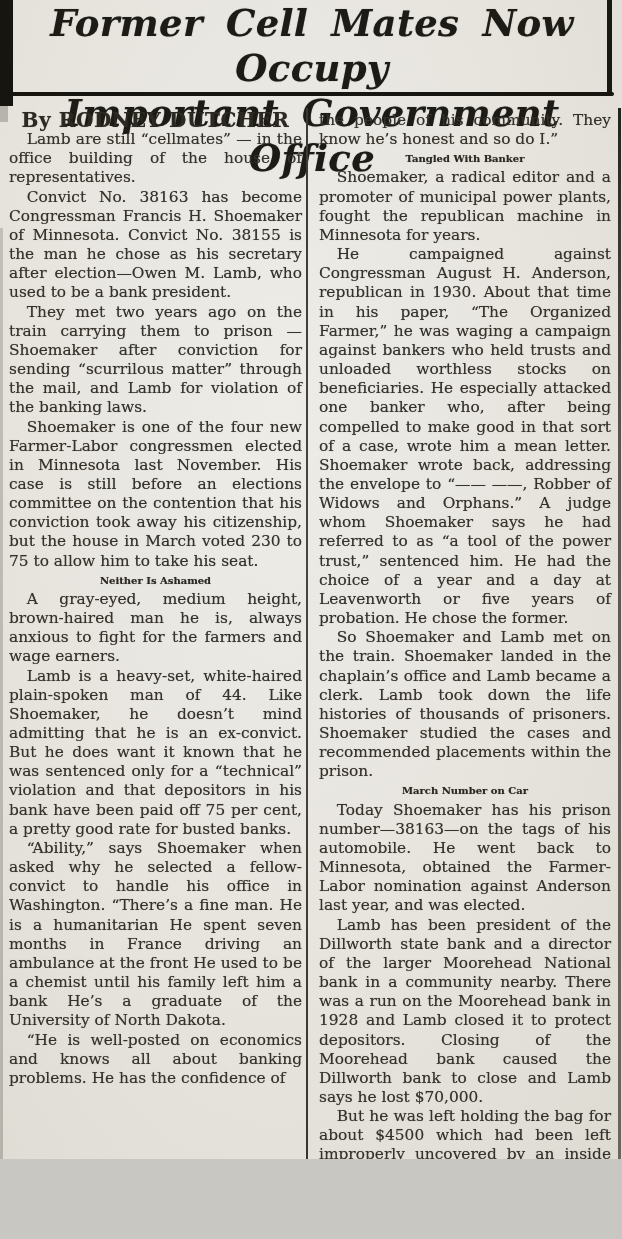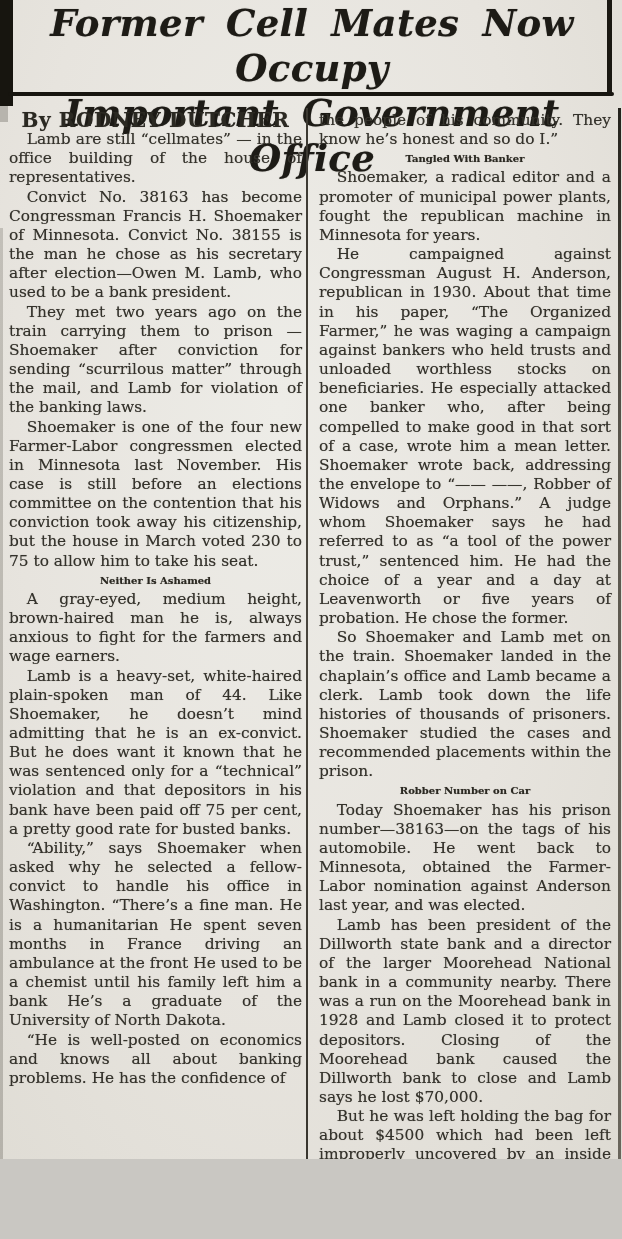--- a/index.html
+++ b/index.html
@@ -76,21 +76,21 @@
         <p class="blk-p">“Ability,” says Shoemaker when asked why he selected a fellow-convict to handle his office in Washington. “There’s a fine man. He is a humanitarian He spent seven months in France driving an ambulance at the front He used to be a chemist until his family left him a bank He’s a graduate of the University of North Dakota.</p>
         <p class="blk-p">“He is well-posted on economics and knows all about banking problems. He has the confidence of</p>
       </div>
     <div class="divider"></div>
     <div class="col col-right">
         <p class="blk-p0">the people of his community. They know he’s honest and so do I.”</p>
         <h4 class="blk-h">Tangled With Banker</h4>
         <p class="blk-p">Shoemaker, a radical editor and a promoter of municipal power plants, fought the republican machine in Minnesota for years.</p>
         <p class="blk-p">He campaigned against Congressman August H. Anderson, republican in 1930. About that time in his paper, “The Organized Farmer,” he was waging a campaign against bankers who held trusts and unloaded worthless stocks on beneficiaries. He especially attacked one banker who, after being compelled to make good in that sort of a case, wrote him a mean letter. Shoemaker wrote back, addressing the envelope to “—— ——, Robber of Widows and Orphans.” A judge whom Shoemaker says he had referred to as “a tool of the power trust,” sentenced him. He had the choice of a year and a day at Leavenworth or five years of probation. He chose the former.</p>
         <p class="blk-p">So Shoemaker and Lamb met on the train. Shoemaker landed in the chaplain’s office and Lamb became a clerk. Lamb took down the life histories of thousands of prisoners. Shoemaker studied the cases and recommended placements within the prison.</p>
-        <h4 class="blk-h">Robber Number on Car</h4>
+        <h4 class="blk-h">March Number on Car</h4>
         <p class="blk-p">Today Shoemaker has his prison number—38163—on the tags of his automobile. He went back to Minnesota, obtained the Farmer-Labor nomination against Anderson last year, and was elected.</p>
         <p class="blk-p">Lamb has been president of the Dillworth state bank and a director of the larger Moorehead National bank in a community nearby. There was a run on the Moorehead bank in 1928 and Lamb closed it to protect depositors. Closing of the Moorehead bank caused the Dillworth bank to close and Lamb says he lost $70,000.</p>
         <p class="blk-p">But he was left holding the bag for about $4500 which had been left improperly uncovered by an inside deal involving the use of some school warrants. Lamb paid</p>
         <p class="blk-c">(Continued on Page 9)</p>
       </div>
     <div class="right-edge"></div>
     <div class="left-scan-edge"></div>
   </div>
 
   <div class="bottom-strip"></div>

